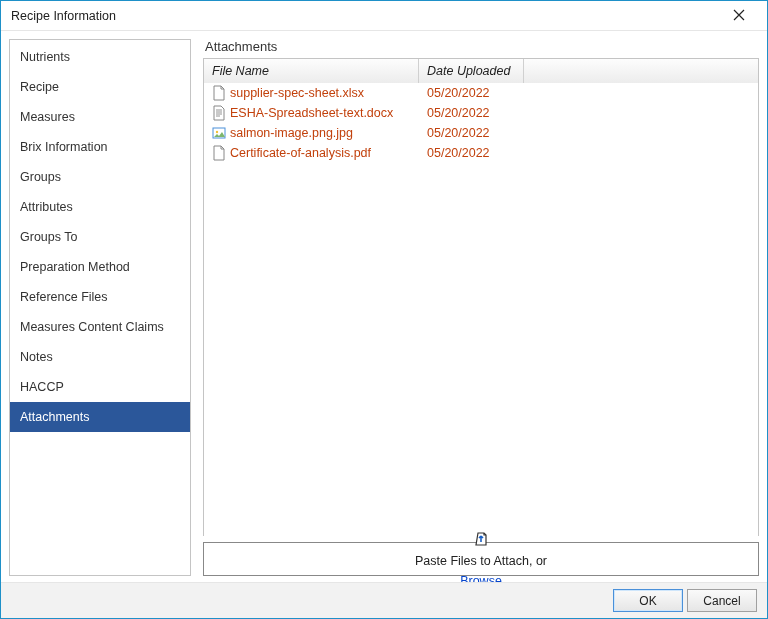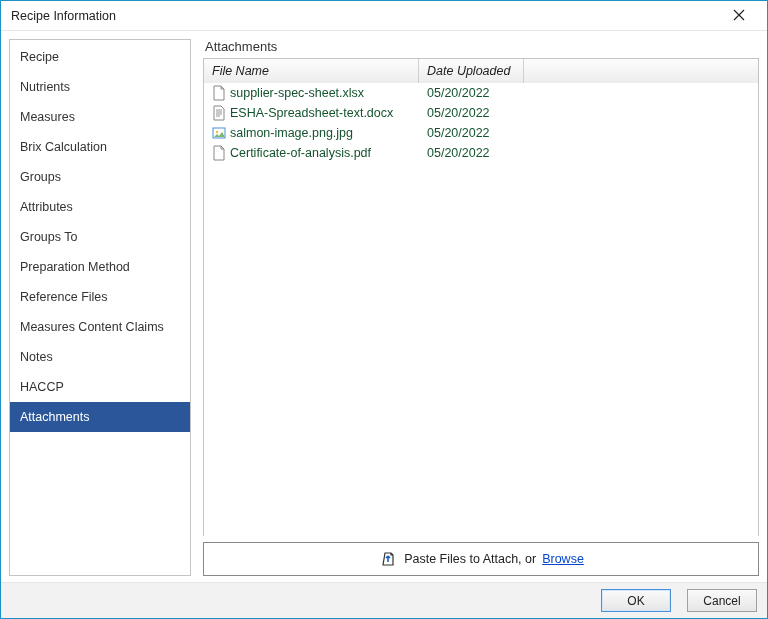--- a/index.html
+++ b/index.html
@@ -93,43 +93,44 @@
   .tbody {
     flex: 1;
     overflow: auto;
     background: #fff;
   }
   .row {
     display: flex;
     height: 20px;
     align-items: center;
     font-size: 12.5px;
-    color: #14532d;
+    color: #c2410c;
   }
   .cell { padding: 0 8px; overflow: hidden; white-space: nowrap; text-overflow: ellipsis; }
   .cell.col-name { display: flex; align-items: center; gap: 4px; }
   .file-icon {
     width: 14px; height: 16px;
     display: inline-flex; align-items: center; justify-content: center;
   }
   .dropzone {
     height: 34px;
     border: 1px solid #888;
     margin-top: 6px;
     display: flex; align-items: center; justify-content: center;
     gap: 6px;
     font-size: 12.5px;
     color: #222;
+    flex-direction: column;
   }
   .dropzone a { color: #0645cc; text-decoration: underline; cursor: pointer; }
   .upload-icon { width: 20px; height: 20px; display:inline-flex; align-items:center; justify-content:center; }
   .footer {
     height: 36px;
     display: flex; align-items: center; justify-content: flex-end;
-    gap: 16px;
+    gap: 4px;
     padding: 0 10px;
     border-top: 1px solid #e6e6e6;
     background: #f2f2f2;
   }
   .btn {
     min-width: 70px; height: 23px;
     border: 1px solid #a0a0a0;
     background: linear-gradient(#fafafa,#e6e6e6);
     font-size: 12px; color: #222;
     display: flex; align-items: center; justify-content: center;
@@ -149,24 +150,24 @@
         <svg width="12" height="12" viewBox="0 0 12 12">
             <path d="M1 1 L11 11 M11 1 L1 11" stroke="#222" stroke-width="1.2" fill="none"></path>
           </svg>
       </span>
     </div>
   </div>
 
   <div class="body">
 
     <div class="sidebar" id="sidebar">
+        <div class="nav-item">Nutrients</div>
         <div class="nav-item">Recipe</div>
-        <div class="nav-item">Nutrients</div>
         <div class="nav-item">Measures</div>
-        <div class="nav-item">Brix Calculation</div>
+        <div class="nav-item">Brix Information</div>
         <div class="nav-item">Groups</div>
         <div class="nav-item">Attributes</div>
         <div class="nav-item">Groups To</div>
         <div class="nav-item">Preparation Method</div>
         <div class="nav-item">Reference Files</div>
         <div class="nav-item">Measures Content Claims</div>
         <div class="nav-item">Notes</div>
         <div class="nav-item">HACCP</div>
         <div class="nav-item selected">Attachments</div>
       </div>

